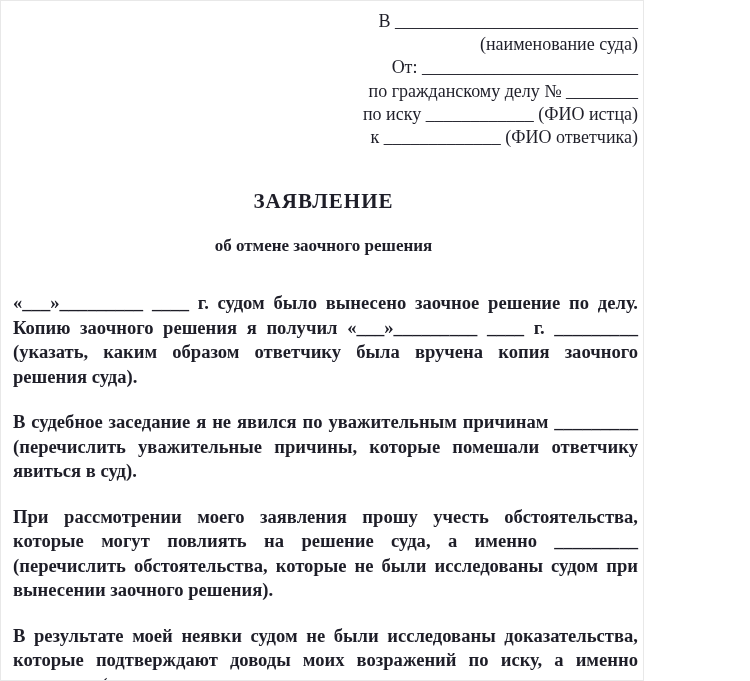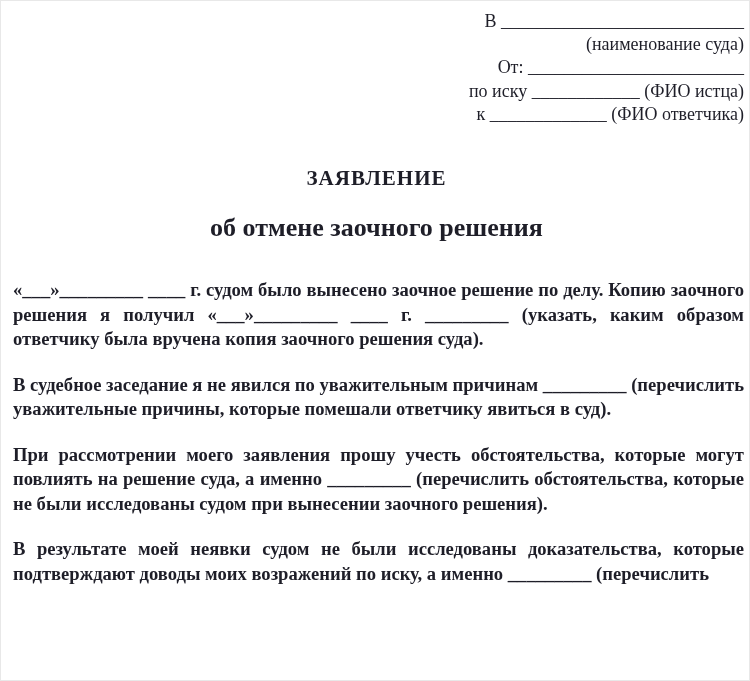--- a/index.html
+++ b/index.html
@@ -3,21 +3,21 @@
 <meta charset="utf-8">
 <style>
   html, body {
     margin: 0;
     padding: 0;
     background: #ffffff;
   }
   .page {
     position: relative;
     box-sizing: border-box;
-    width: 750px;
+    width: 644px;
     height: 681px;
     overflow: hidden;
     background: var(--bg, #ffffff);
     border: 1px solid var(--page-border, #e8e8e8);
     color: var(--ink, #1e1e28);
     font-family: "Liberation Serif", "DejaVu Serif", serif;
     padding: 9px 5px 16px 8px;
   }
   .header-block {
     width: 300px;
@@ -31,21 +31,21 @@
   .doc-title {
     margin: 40px 0 0 0;
     text-align: center;
     font-size: 21px;
     font-weight: bold;
     letter-spacing: 1px;
   }
   .doc-subtitle {
     margin: 22px 0 0 0;
     text-align: center;
-    font-size: 26px;
+    font-size: 17px;
     font-weight: bold;
   }
   .body-text {
     margin-top: 35px;
     font-size: 18.6px;
     font-weight: bold;
     line-height: 24.5px;
     text-align: justify;
   }
   .body-text p {
@@ -54,20 +54,21 @@
 </style>
 </head>
 <body>
 
 <div class="page" style="--ink: #1e1e28; --bg: #ffffff; --page-border: #e8e8e8;">
 
   <div class="header-block">
     <div>В ___________________________</div>
     <div>(наименование суда)</div>
     <div>От: ________________________</div>
+    <div>по гражданскому делу № ________</div>
     <div>по иску ____________ (ФИО истца)</div>
     <div>к _____________ (ФИО ответчика)</div>
   </div>
 
   <h1 class="doc-title">ЗАЯВЛЕНИЕ</h1>
 
   <h2 class="doc-subtitle">об отмене заочного решения</h2>
 
   <div class="body-text">
     <p>«___»_________ ____ г. судом было вынесено заочное решение по делу. Копию заочного решения я получил «___»_________ ____ г. _________ (указать, каким образом ответчику была вручена копия заочного решения суда).</p>

